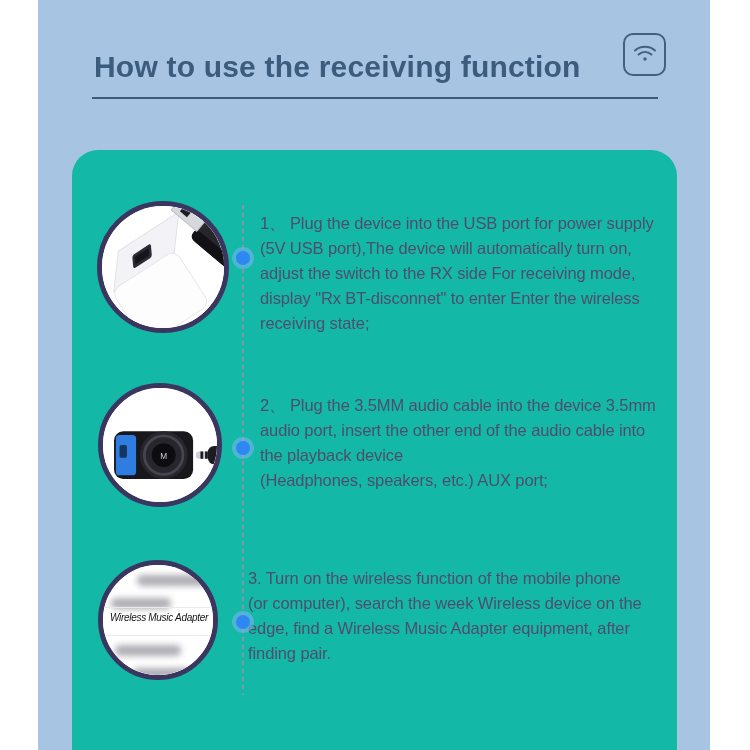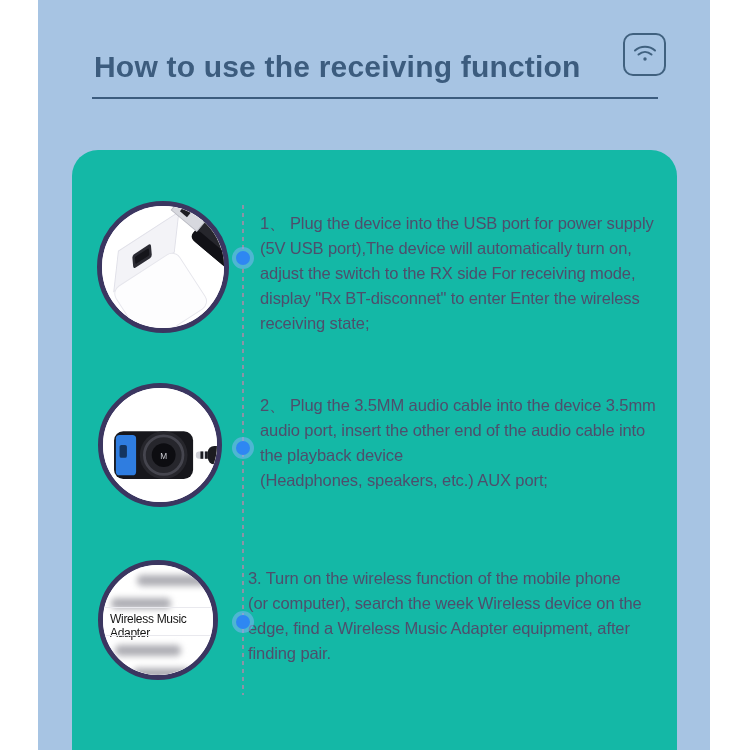--- a/index.html
+++ b/index.html
@@ -52,21 +52,21 @@
   .text-3 { top:566px; }
   
   .phone-list { position:absolute; inset:0; background:#fff; }
   .blur-bar {
     position:absolute; height:11px; border-radius:5px;
     background:#aeaeb4; filter:blur(3px);
   }
   .list-line { position:absolute; left:0; right:0; height:1px; background:#e9e9ee; }
   .device-name {
     position:absolute; left:7px; top:47px; width:110px;
-    font-size:12px; color:#141414; letter-spacing:-0.3px;
+    font-size:10px; color:#141414; letter-spacing:-0.3px;font-style:italic;
   }
 </style>
 </head>
 <body>
 
 <div class="panel"></div>
 
 <div class="page-title">How to use the receiving function</div>
 
 <div class="wifi-badge">

